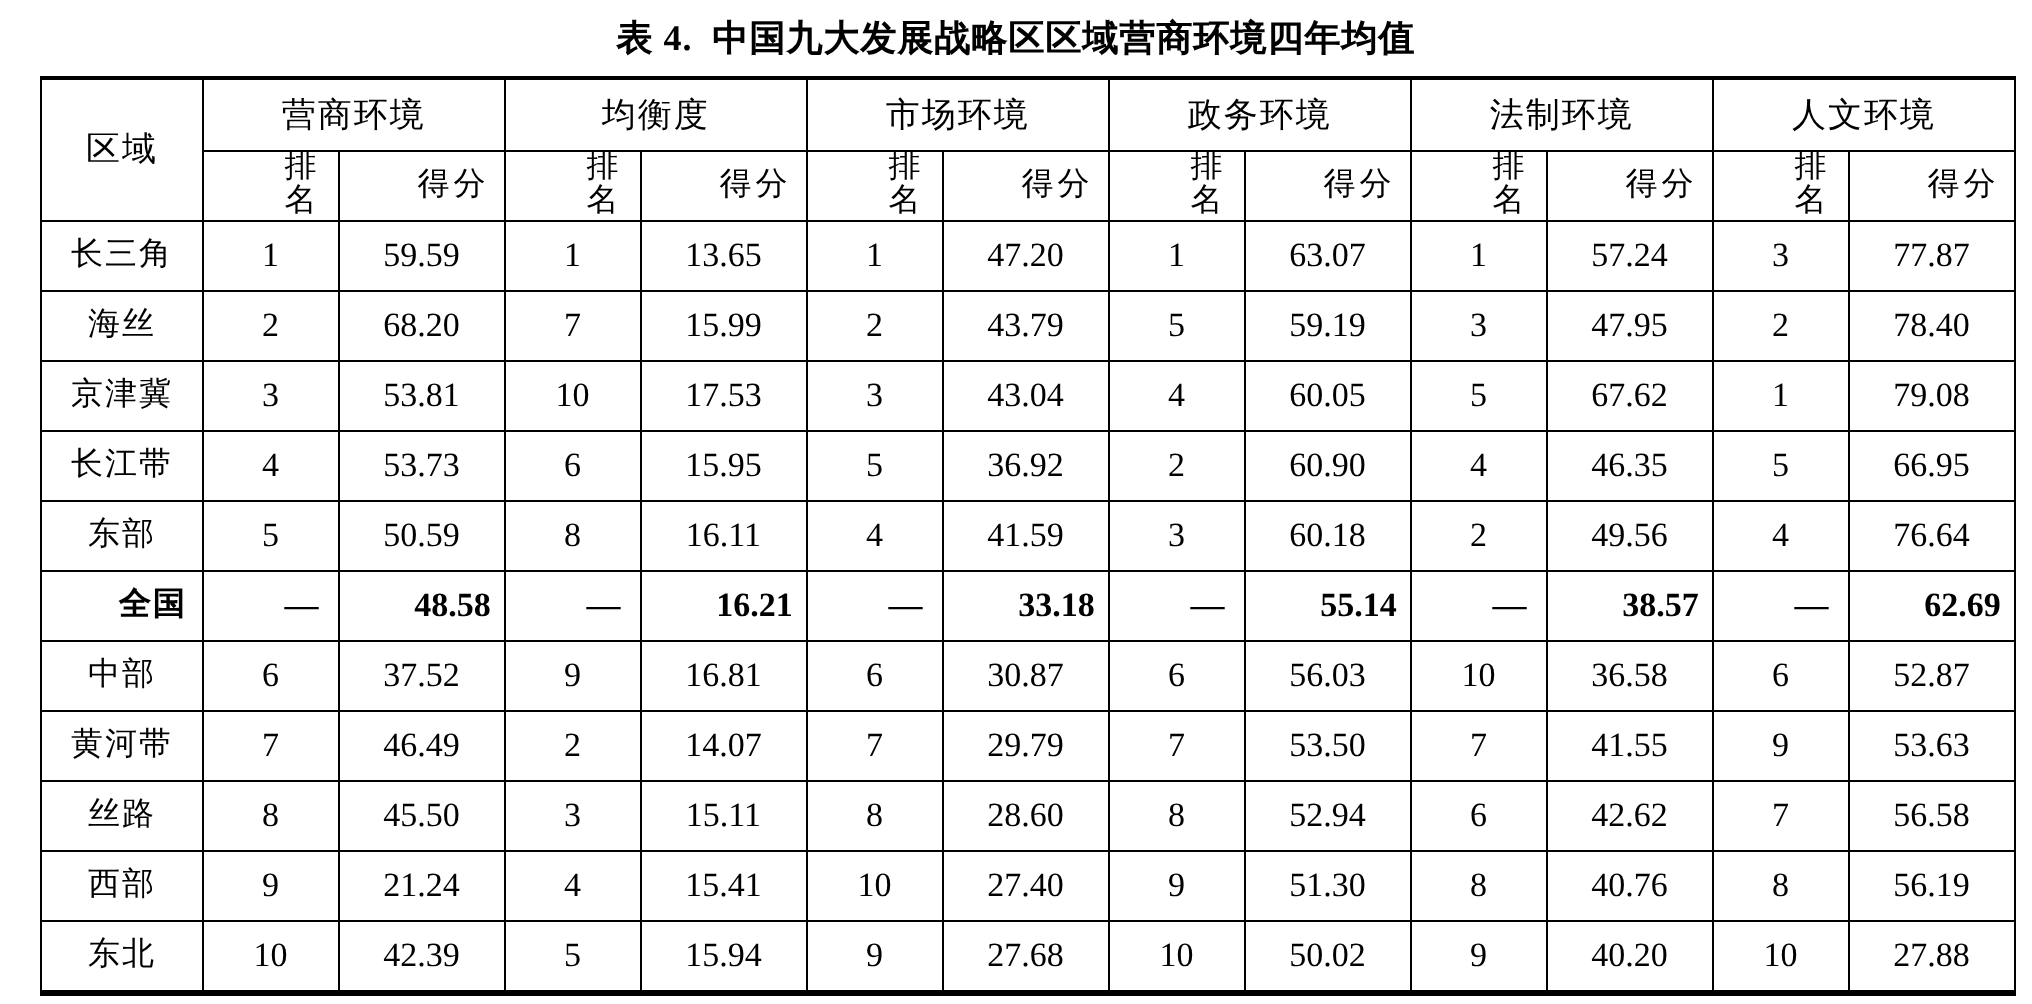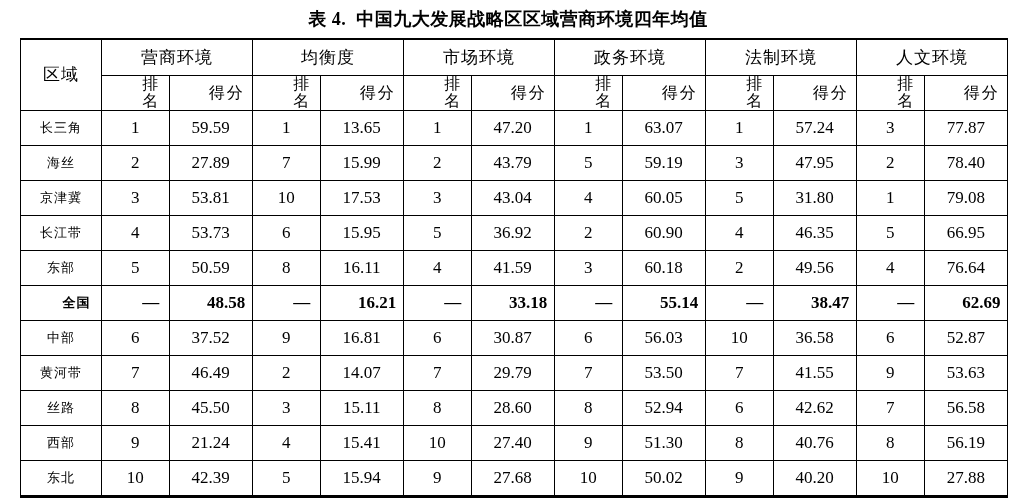--- a/index.html
+++ b/index.html
@@ -28,21 +28,21 @@
     font-size:17px;font-weight:normal;
     overflow:hidden;
   }
   .data-table thead tr.group-row th{height:35px;}
   th.region-h,th.group-h{
     font-weight:normal;
     font-family:"Liberation Sans","DejaVu Sans",sans-serif;
     font-size:17px;letter-spacing:1px;
   }
   th.sub-h{font-size:16px;letter-spacing:2px;padding-left:32px;}
-  td.region-cell{font-size:13px;letter-spacing:1px;}
+  td.region-cell{font-size:16px;letter-spacing:1px;}
   tr.bold-row td{font-weight:bold;padding-left:31px;}
   col.c-region{width:8.2%;}
   col.c-rank{width:6.85%;}
   col.c-score{width:8.45%;}
 </style>
 </head>
 <body>
 
 <div class="page">
   <div class="title">表 4.  中国九大发展战略区区域营商环境四年均值</div>
@@ -100,21 +100,21 @@
           <td>1</td>
           <td>63.07</td>
           <td>1</td>
           <td>57.24</td>
           <td>3</td>
           <td>77.87</td>
         </tr>
         <tr>
           <td class="region-cell">海丝</td>
           <td>2</td>
-          <td>27.89</td>
+          <td>68.20</td>
           <td>7</td>
           <td>15.99</td>
           <td>2</td>
           <td>43.79</td>
           <td>5</td>
           <td>59.19</td>
           <td>3</td>
           <td>47.95</td>
           <td>2</td>
           <td>78.40</td>
@@ -123,21 +123,21 @@
           <td class="region-cell">京津冀</td>
           <td>3</td>
           <td>53.81</td>
           <td>10</td>
           <td>17.53</td>
           <td>3</td>
           <td>43.04</td>
           <td>4</td>
           <td>60.05</td>
           <td>5</td>
-          <td>31.80</td>
+          <td>67.62</td>
           <td>1</td>
           <td>79.08</td>
         </tr>
         <tr>
           <td class="region-cell">长江带</td>
           <td>4</td>
           <td>53.73</td>
           <td>6</td>
           <td>15.95</td>
           <td>5</td>
@@ -168,21 +168,21 @@
           <td class="region-cell">全国</td>
           <td>—</td>
           <td>48.58</td>
           <td>—</td>
           <td>16.21</td>
           <td>—</td>
           <td>33.18</td>
           <td>—</td>
           <td>55.14</td>
           <td>—</td>
-          <td>38.47</td>
+          <td>38.57</td>
           <td>—</td>
           <td>62.69</td>
         </tr>
         <tr>
           <td class="region-cell">中部</td>
           <td>6</td>
           <td>37.52</td>
           <td>9</td>
           <td>16.81</td>
           <td>6</td>

